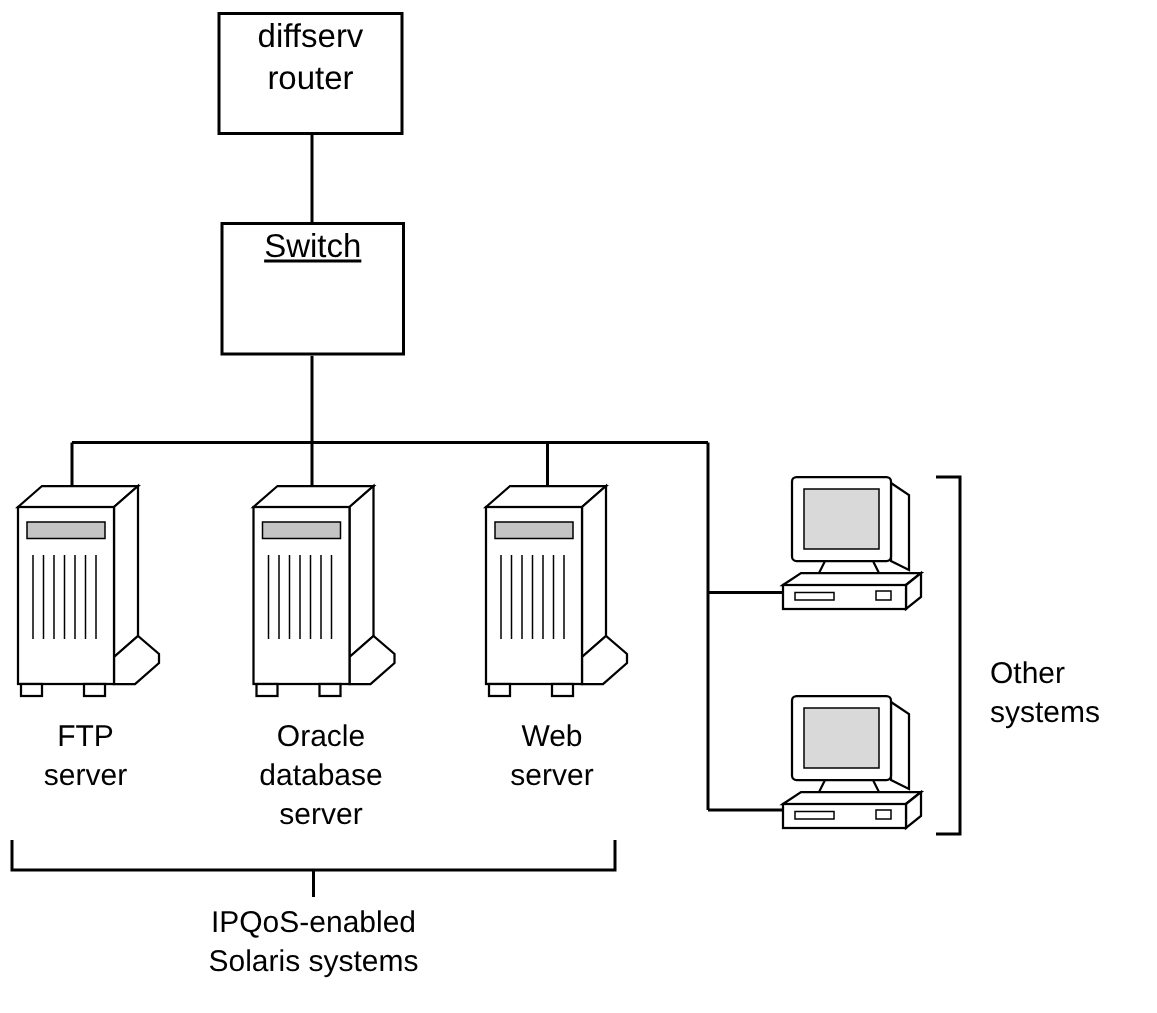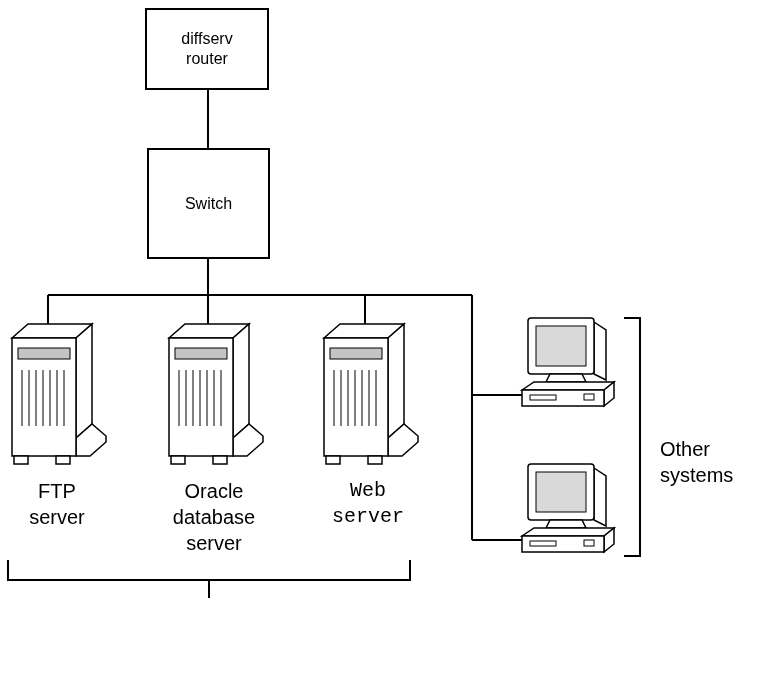--- a/index.html
+++ b/index.html
@@ -13,39 +13,38 @@
   }
   .art {
     position: absolute;
     left: 0; top: 0;
   }
   .node {
     position: absolute;
     border: 2px solid #000;
     background: #fff;
     display: flex;
-    align-items: center;
     justify-content: center;
     text-align: center;
-    font-size: 16px;
+    font-size: 22px;
     line-height: 1.25;
   }
   .node .node-text { display: inline-block; }
   .router-node  { left: 145px; top: 8px;   width: 124px; height: 82px; }
   .router-node .node-text { width: 92px; }
-  .switch-node  { left: 147px; top: 148px; width: 123px; height: 111px; }
+  .switch-node  { left: 147px; top: 148px; width: 123px; height: 89px; text-decoration: underline; }
   .lbl {
     position: absolute;
     font-size: 20px;
     line-height: 1.3;
     text-align: center;
   }
   .ftp-label    { left: 14px;  top: 478px; width: 86px; }
   .oracle-label { left: 148px; top: 478px; width: 132px; }
-  .web-label    { left: 325px; top: 478px; width: 86px; font-family: Liberation Mono, monospace; }
+  .web-label    { left: 325px; top: 478px; width: 86px; }
   .other-label  { left: 660px; top: 408px; width: 108px; text-align: left; margin-top: 28px; }
   .ipqos-label  { left: 129px; top: 602px; width: 160px; }
 </style>
 </head>
 <body>
 
 <div class="canvas">
 
   <svg class="art" width="771" height="675" viewBox="0 0 771 675">
     <defs>
@@ -115,14 +114,15 @@
     <span class="node-text">diffserv router</span>
   </div>
   <div class="node switch-node">
     <span class="node-text">Switch</span>
   </div>
 
   <div class="lbl oracle-label">Oracle database server</div>
   <div class="lbl ftp-label">FTP server</div>
   <div class="lbl web-label">Web server</div>
   <div class="lbl other-label">Other systems</div>
+  <div class="lbl ipqos-label">IPQoS-enabled Solaris systems</div>
 
 </div>
 
 </body></html>

